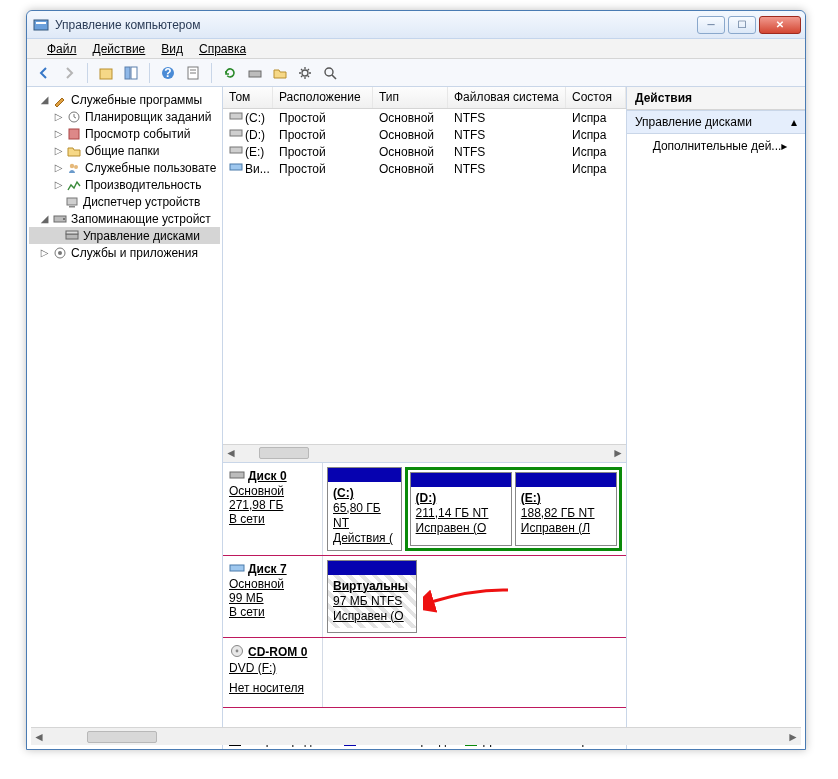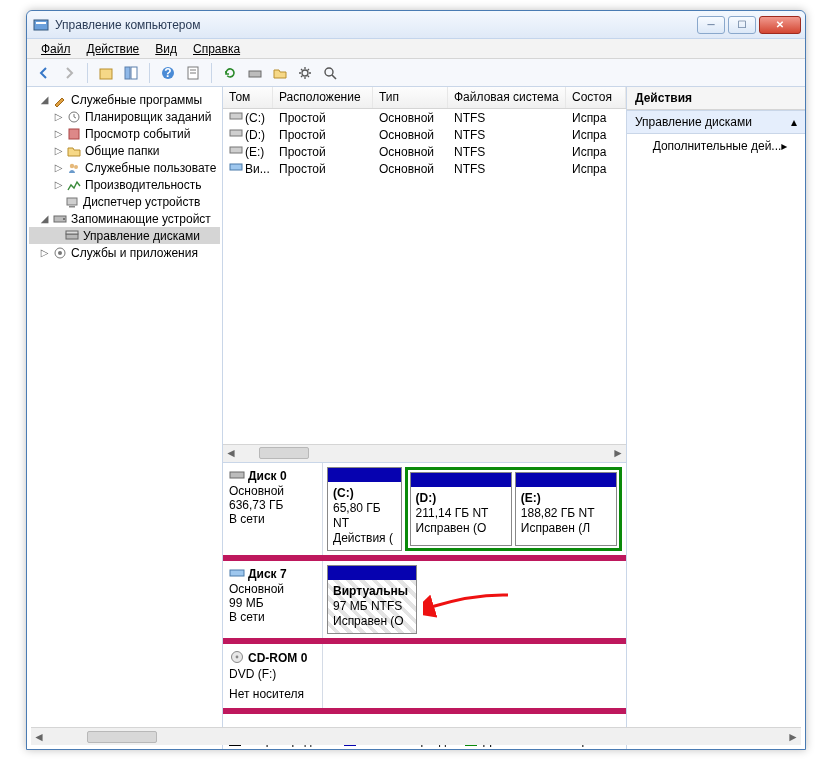--- a/index.html
+++ b/index.html
@@ -9,21 +9,21 @@
 
 
 .titlebar { height: 28px; display: flex; align-items: center; background: linear-gradient(to bottom, #f4f8fe, #dfe9f7); border-radius: 6px 6px 0 0; border-bottom: 1px solid #c4d5ec; padding-left: 6px; }
 .titlebar .app-icon { width: 16px; height: 16px; margin-right: 6px; display: inline-block; }
 .titlebar .title { flex: 1; color: #2a3b56; }
 .win-btns { display: flex; gap: 3px; margin-right: 4px; }
 .win-btn { width: 28px; height: 18px; border: 1px solid #8aa8cc; background: linear-gradient(#f8fbff,#dce8f7); border-radius: 3px; display: flex; align-items: center; justify-content: center; font-size: 10px; color: #3a567c; }
 .win-btn.close { width: 42px; background: linear-gradient(#f19a8f,#d34632); border-color: #9e2a1e; color: #fff; font-weight: bold; }
 
 
-.menubar { height: 20px; background: #f3f3f3; display: flex; align-items: center; padding-left: 6px; gap: 0; border-bottom: 1px solid #d5d5d5; }
+.menubar { height: 20px; background: #f3f3f3; display: flex; align-items: center; padding-left: 12px; gap: 0; border-bottom: 1px solid #d5d5d5; }
 .menubar span { padding: 2px 8px; cursor: default; }
 .menubar span u { text-decoration: underline; }
 
 
 .toolbar { height: 28px; background: #f6f8fc; border-bottom: 1px solid #c9d6e8; display: flex; align-items: center; padding-left: 6px; gap: 3px; }
 .tb-sep { width: 1px; height: 20px; background: #c9d6e8; margin: 0 4px; }
 .tb-btn { width: 22px; height: 22px; display: flex; align-items: center; justify-content: center; }
 .tb-btn svg { width: 16px; height: 16px; }
 
 
@@ -46,21 +46,21 @@
 .vol-rows .vrow { display: flex; height: 17px; align-items: center; }
 .vol-rows .cell { padding: 0 6px; overflow: hidden; white-space: nowrap; }
 .disk-glyph { width: 14px; height: 12px; display: inline-block; margin-right: 2px; }
 
 .hscroll-stub { height: 18px; background: #f0f0f0; border-top: 1px solid #d5d5d5; display: flex; align-items: center; }
 .hscroll-stub .thumb { width: 50px; height: 12px; background: #d8d8d8; border: 1px solid #b8b8b8; border-radius: 2px; margin-left: 20px; }
 .hscroll-stub .arr { width: 16px; text-align: center; color: #666; }
 
 
 .disk-map { flex: 1; overflow: hidden; border-top: 1px solid #c9d6e8; }
-.disk-row { display: flex; border-bottom: 6px solid #be185d; min-height: 82px; }
+.disk-row { display: flex; border-bottom: 1px solid #be185d; min-height: 82px; text-decoration: underline; }
 .disk-info { width: 100px; padding: 6px 6px; background: #fff; border-right: 1px solid #d4dbe6; }
 .disk-info .di-icon { display: flex; align-items: center; gap: 3px; }
 .disk-info b { font-weight: bold; }
 .disk-parts { flex: 1; display: flex; padding: 4px; gap: 3px; align-items: stretch; position: relative; }
 .part { flex: 1; border: 1px solid #888; background: #fff; display: flex; flex-direction: column; }
 .part .part-hdr { height: 14px; background: #0602b0; }
 .part .part-body { padding: 4px 5px; line-height: 1.25; font-size: 11px; }
 .ext-container { border: 3px solid #0a8a0a; display: flex; flex: 2; gap: 3px; padding: 2px; }
 .part.hatched .part-body { background: repeating-linear-gradient(45deg, #fff, #fff 5px, #e4e4e4 5px, #e4e4e4 9px); }
 
@@ -339,21 +339,21 @@
 
         <div class="disk-row">
           <div class="disk-info">
             <div class="di-icon">
                 <span><svg width="16" height="12" viewBox="0 0 16 12">
                     <rect x="1" y="3" width="14" height="6" fill="#bcbcbc" stroke="#6a6a6a"></rect>
                   </svg></span>
                 <b>Диск 0</b>
               </div>
             <div>Основной</div>
-            <div>636,73 ГБ</div>
+            <div>271,98 ГБ</div>
             <div>В сети</div>
           </div>
           <div class="disk-parts">
             <div class="part" style="flex:0.7">
               <div class="part-hdr"></div>
               <div class="part-body"><b>(C:)</b><br><span>65,80 ГБ NT</span><br><span>Действия (</span></div>
             </div>
             <div class="ext-container">
               <div class="part">
                 <div class="part-hdr"></div>

